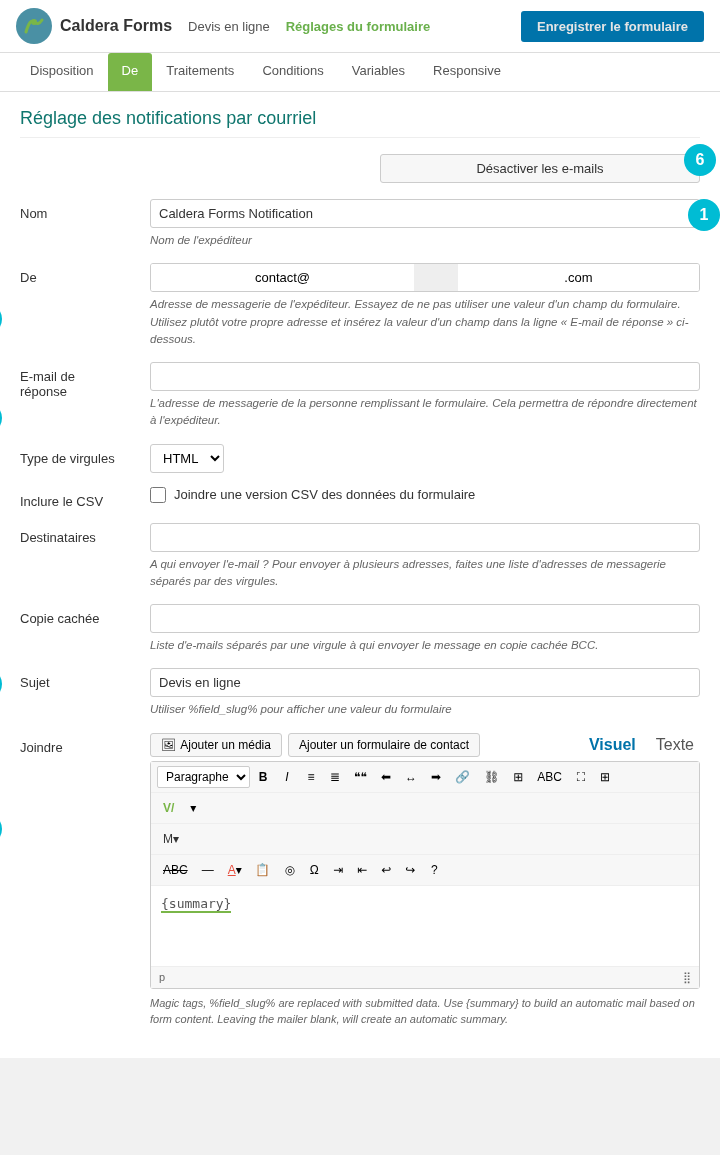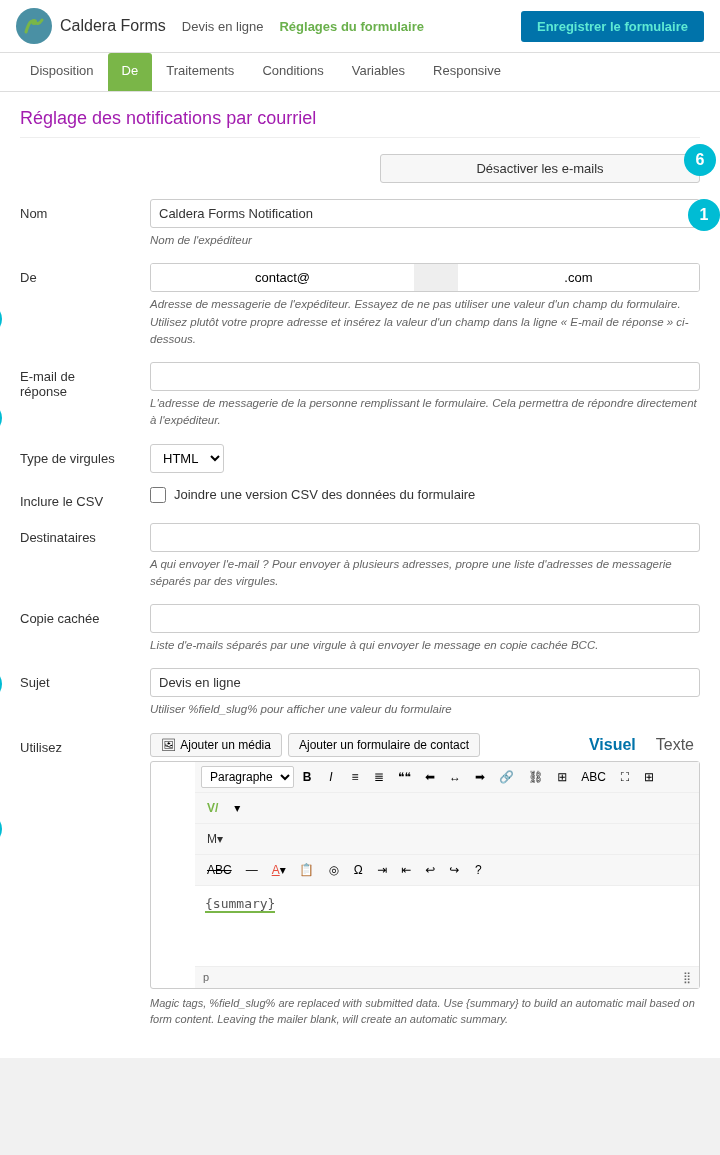--- a/index.html
+++ b/index.html
@@ -24,38 +24,38 @@
       display: flex;
       align-items: center;
       gap: 8px;
     }
     .logo-icon {
       width: 36px;
       height: 36px;
     }
     .logo-text {
       font-size: 16px;
-      font-weight: 400;
+      font-weight: 700;
       color: #333;
     }
     .form-name-link {
       color: #555;
       font-size: 13px;
       text-decoration: none;
     }
     .settings-link {
       color: #6ab04c;
       font-size: 13px;
       font-weight: 600;
       text-decoration: none;
     }
     .save-btn {
       margin-left: auto;
       background: #0073aa;
-      color: #5eead4;
+      color: #e5e5e5;
       border: none;
       padding: 8px 16px;
       font-size: 13px;
       font-weight: 600;
       border-radius: 3px;
       cursor: pointer;
     }
 
     
     .nav-tabs {
@@ -82,21 +82,21 @@
 
     
     .page-content {
       background: #fff;
       margin: 0;
       padding: 16px 20px;
     }
     .section-title {
       font-size: 18px;
       font-weight: 400;
-      color: #a21caf;
+      color: #0f766e;
       margin-bottom: 16px;
       padding-bottom: 8px;
       border-bottom: 1px solid #eee;
     }
 
     
     .disable-row {
       display: flex;
       justify-content: flex-end;
       align-items: center;
@@ -192,21 +192,20 @@
       border-radius: 3px;
       font-size: 13px;
       background: #fff;
       cursor: pointer;
     }
 
     
     .editor-container {
       border: 1px solid #ccc;
       border-radius: 3px;
-      padding-left: 44px;
     }
     .editor-tab {
       font-size: 16px;
       color: #555;
       cursor: pointer;
       padding: 2px 6px;
     }
     .editor-tab.active { font-weight: 600; color: #0073aa; }
     .media-btn {
       background: #f7f7f7;
@@ -375,21 +374,21 @@
         <input type="checkbox" style="">
         <span>Joindre une version CSV des données du formulaire</span>
       </div>
     </div>
   </div>
 
   <div class="form-row">
     <div class="form-label">Destinataires</div>
     <div class="form-field">
       <input class="form-input" type="text" style="">
-      <div class="form-hint">A qui envoyer l'e-mail ? Pour envoyer à plusieurs adresses, propre une liste d'adresses de messagerie séparés par des virgules.</div>
+      <div class="form-hint">A qui envoyer l'e-mail ? Pour envoyer à plusieurs adresses, faites une liste d'adresses de messagerie séparés par des virgules.</div>
     </div>
   </div>
 
   <div class="form-row">
     <div class="form-label">Copie cachée</div>
     <div class="form-field">
       <input class="form-input" type="text" style="">
       <div class="form-hint">Liste d'e-mails séparés par une virgule à qui envoyer le message en copie cachée BCC.</div>
     </div>
   </div>
@@ -397,21 +396,21 @@
   <div class="form-row relative">
     <div class="form-label">Sujet</div>
     <div class="form-field">
       <input class="form-input" type="text" value="Devis en ligne" style="">
       <div class="form-hint">Utiliser %field_slug% pour afficher une valeur du formulaire</div>
     </div>
     <span class="badge" style="left:-50px; top:0px;">4</span>
   </div>
 
   <div class="form-row relative">
-    <div class="form-label">Utilisez</div>
+    <div class="form-label">Joindre</div>
     <div class="form-field">
 
       <div style="display:flex; align-items:center; justify-content:space-between; margin-bottom:4px;">
         <div style="display:flex; gap:6px;">
           <button class="media-btn">
             <span>🖼</span>
             <span>Ajouter un média</span>
           </button>
           <button class="media-btn">
             <span>Ajouter un formulaire de contact</span>

